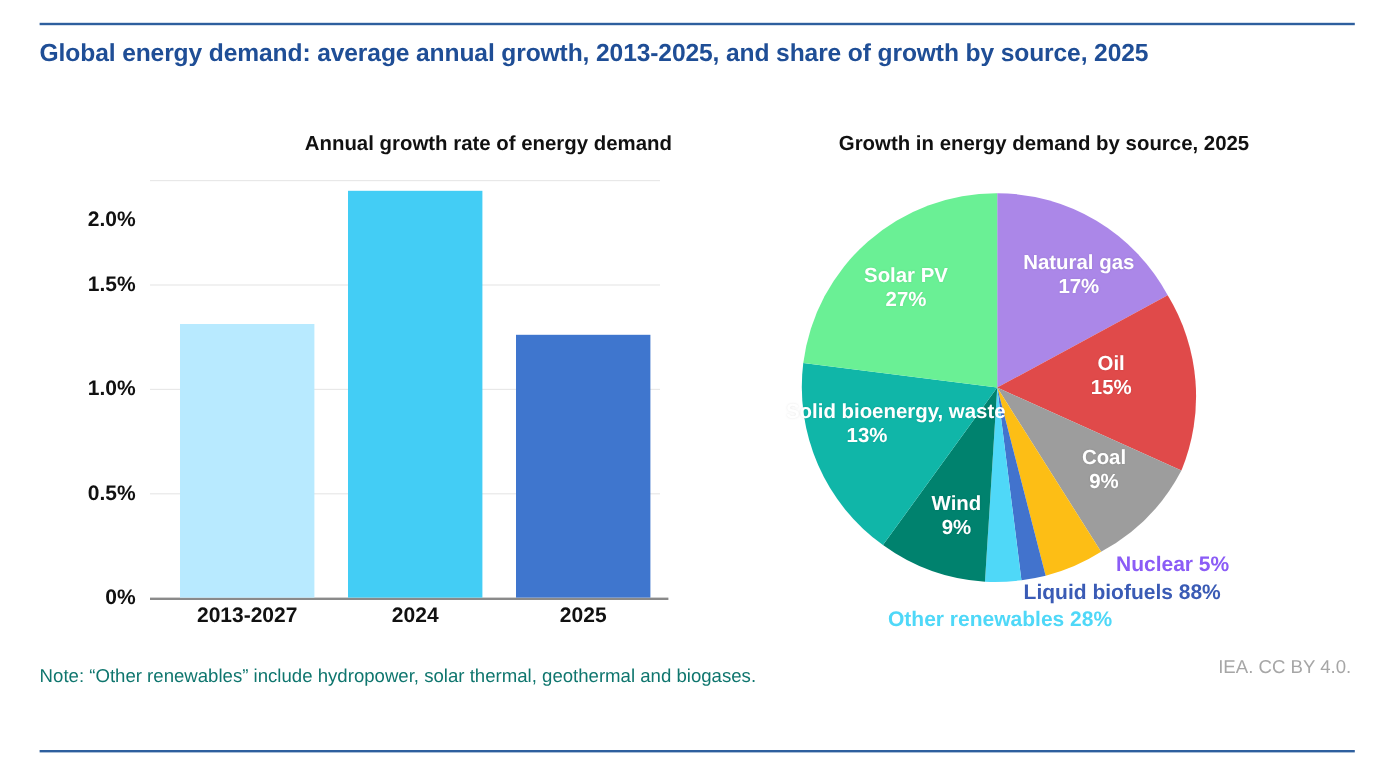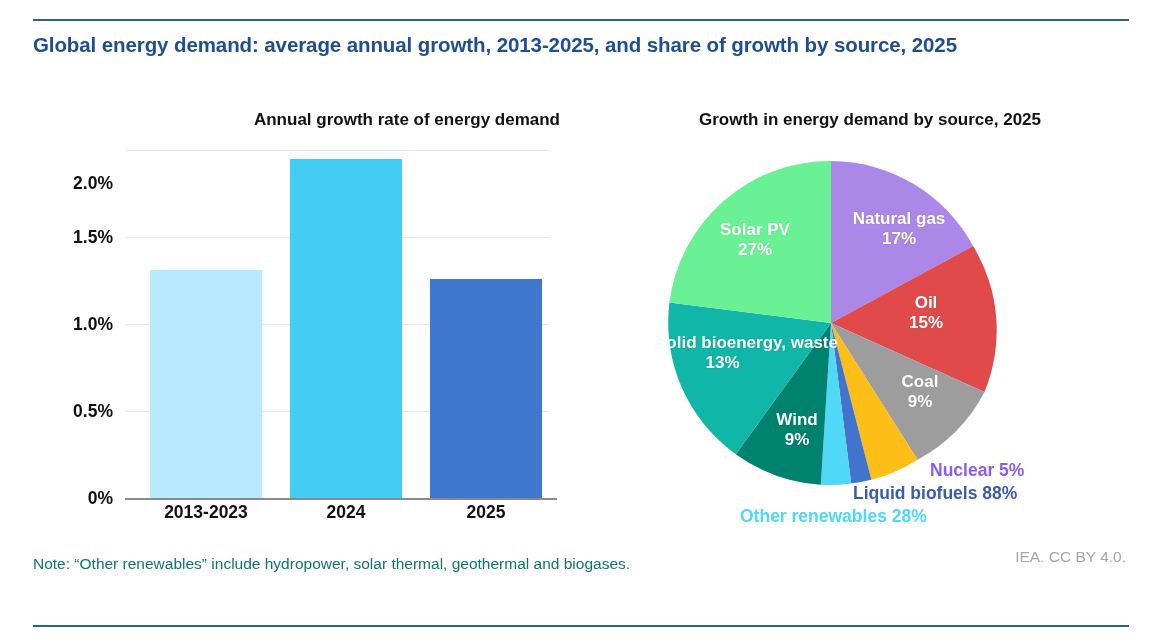--- a/index.html
+++ b/index.html
@@ -90,21 +90,21 @@
     <div class="ytick" style="top:0px;margin-top:33px;">2.0%</div>
     <div class="ytick" style="top:87px;">1.5%</div>
     <div class="ytick" style="top:174px;">1.0%</div>
     <div class="ytick" style="top:261px;">0.5%</div>
     <div class="ytick" style="top:348px;">0%</div>
 
     <div class="bar" style="left:25px; width:112px; height:228px; background:#b8eaff;"></div>
     <div class="bar" style="left:165px; width:112px; height:339px; background:#43cdf5;"></div>
     <div class="bar" style="left:305px; width:112px; height:219px; background:#3f76ce;"></div>
 
-    <div class="xlabel" style="left:25px; width:112px;">2013-2023</div>
+    <div class="xlabel" style="left:25px; width:112px;">2013-2027</div>
     <div class="xlabel" style="left:165px; width:112px;">2024</div>
     <div class="xlabel" style="left:305px; width:112px;">2025</div>
   </div>
 </div>
 
 <div id="pie-panel">
   <div id="pie-subtitle">Growth in energy demand by source, 2025</div>
 
   <svg id="pie-svg" width="560" height="430" viewBox="0 0 560 430">
     <g>

